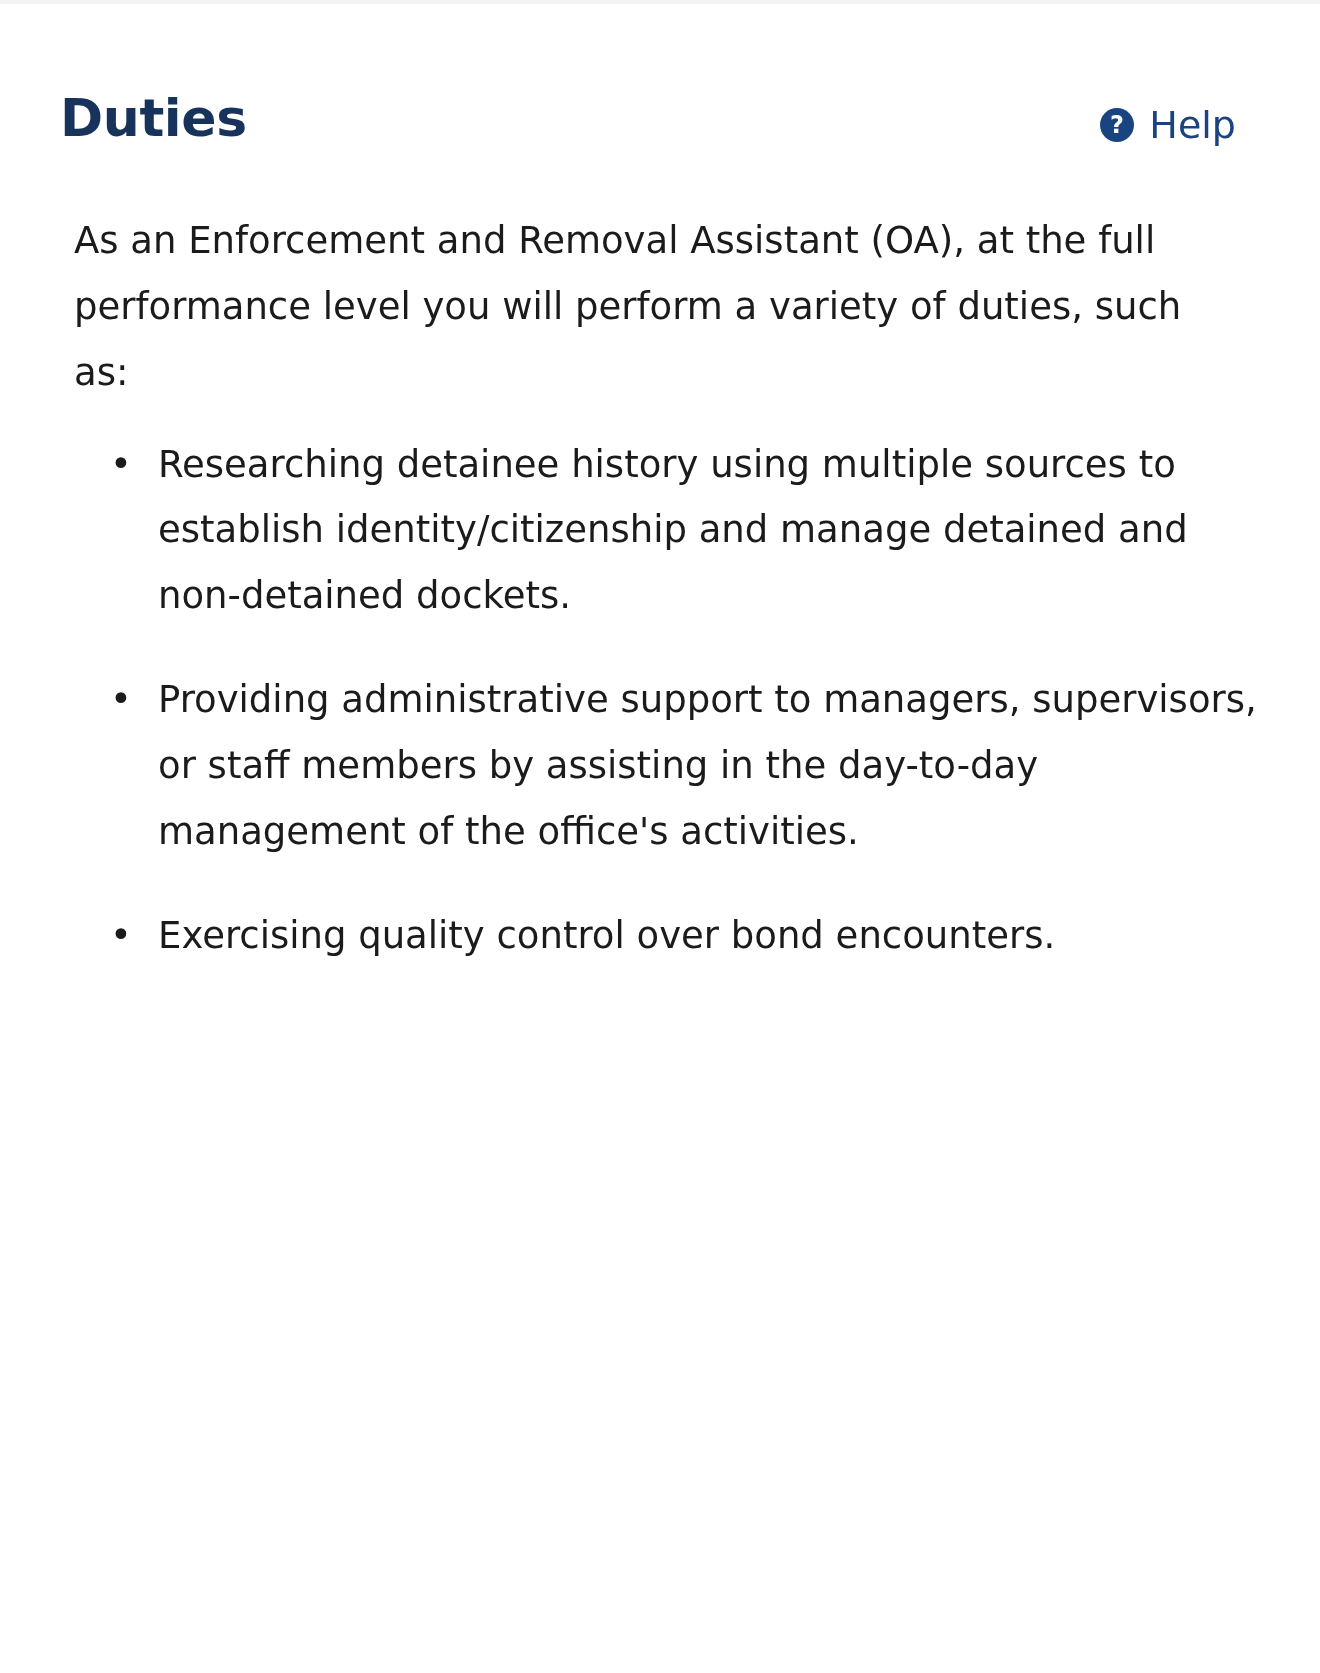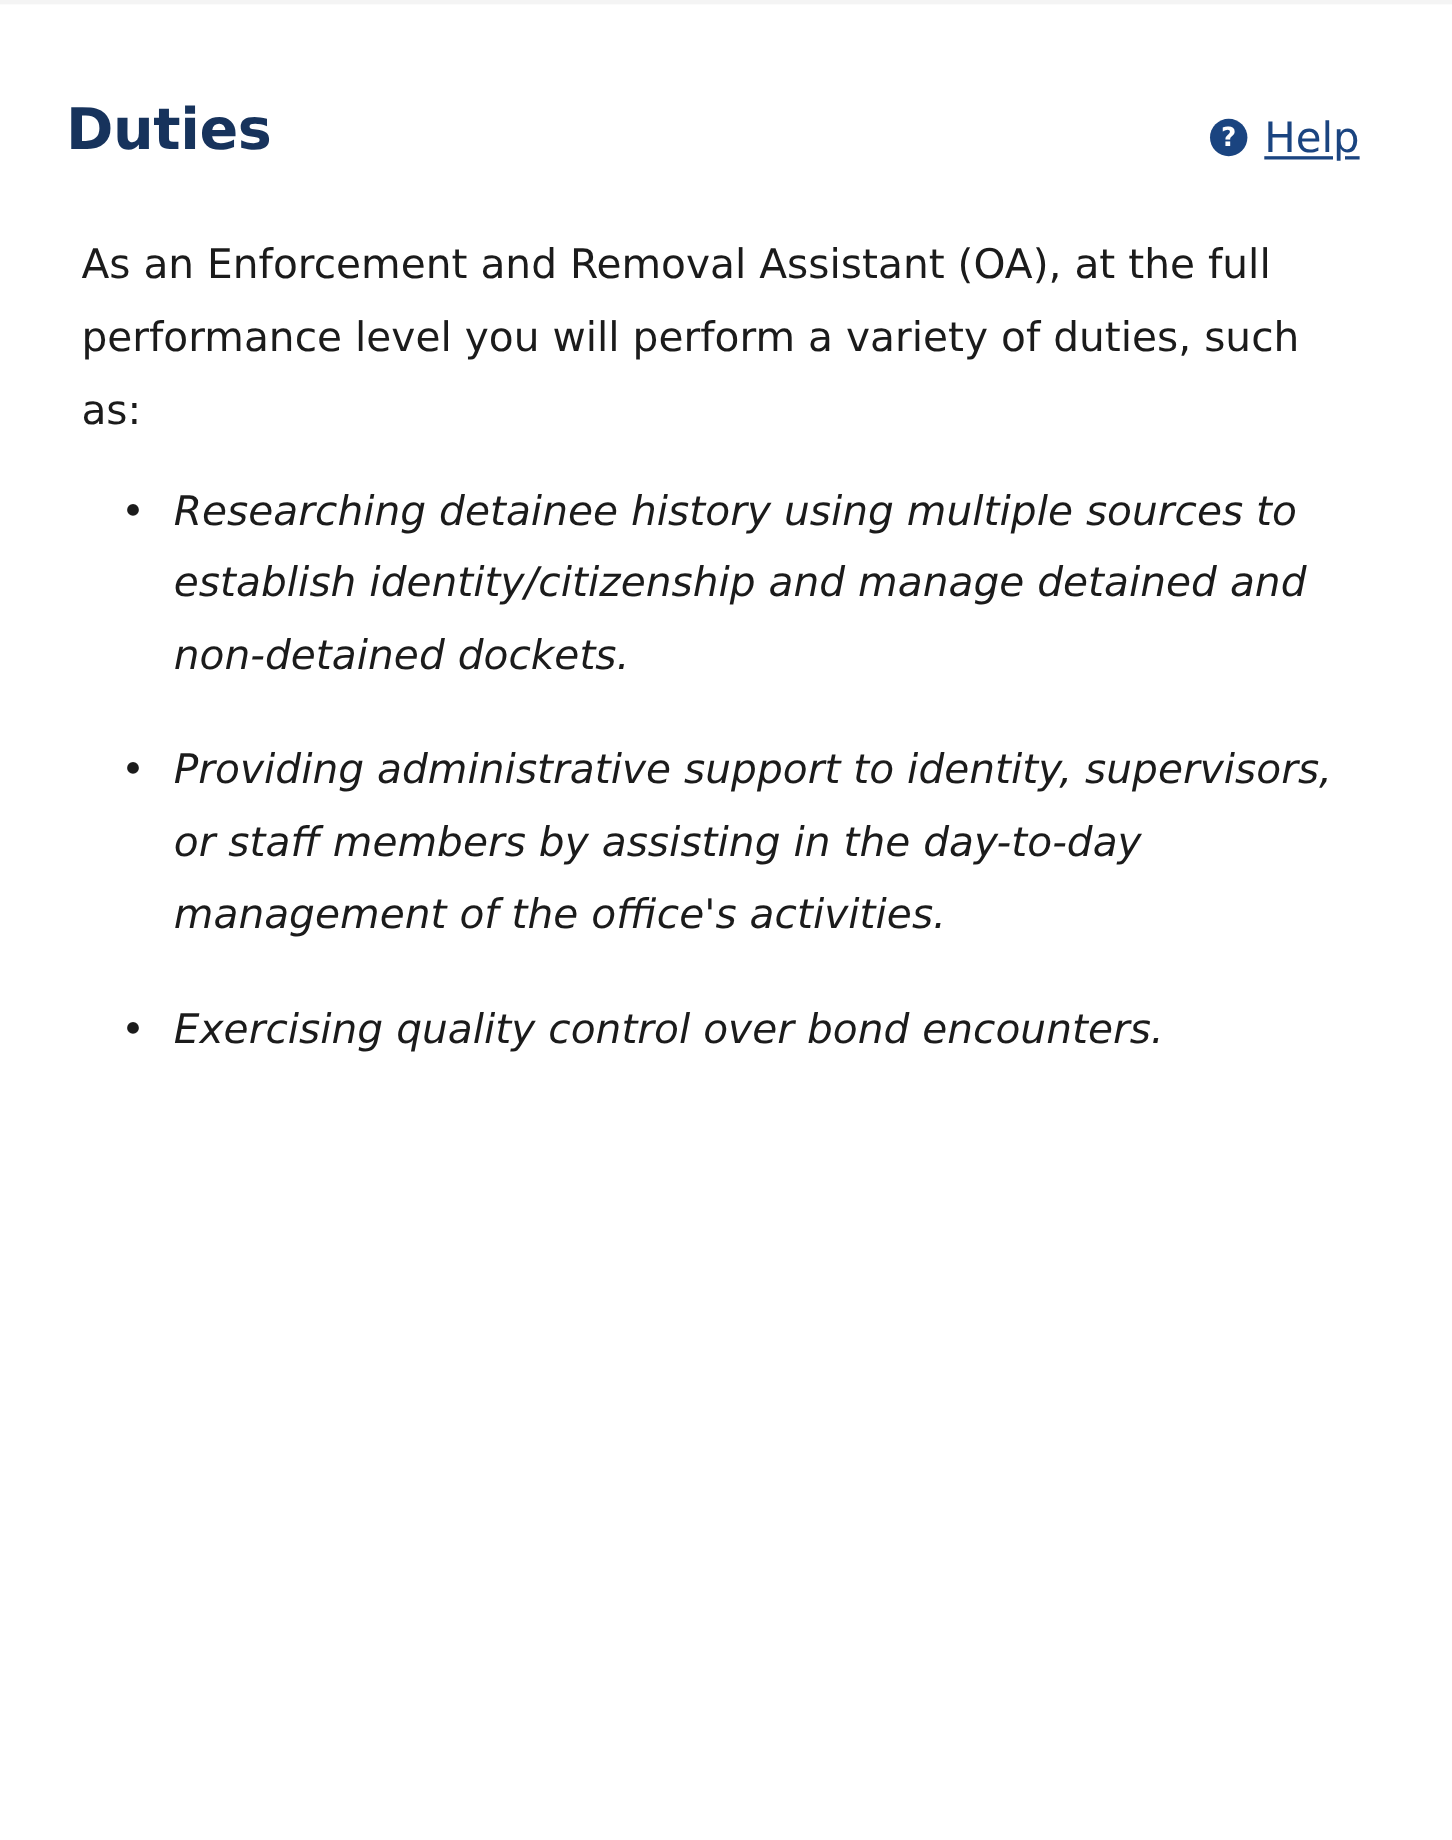--- a/index.html
+++ b/index.html
@@ -54,39 +54,37 @@
   }
   .help-icon {
     width: 36px;
     height: 36px;
     flex: 0 0 36px;
     display: block;
   }
   .help-text {
     font-size: 38px;
     color: #1a4480;
-    text-decoration: underline;
     text-underline-offset: 4px;
     line-height: 1;
     cursor: pointer;
   }
   .intro {
     margin: 14px;
     padding-top: 50px;
     font-size: 37px;
     line-height: 1.78;
     color: #1b1b1b;
     max-width: 1140px;
   }
   ul.duties {
     margin: 26px 0 0 0;
     padding: 0 0 0 42px;
     list-style: none;
     max-width: 1180px;
-    font-style: italic;
   }
   ul.duties li {
     position: relative;
     font-size: 37px;
     line-height: 1.78;
     color: #1b1b1b;
     padding-left: 56px;
     margin-bottom: 38px;
   }
   ul.duties li::before {
@@ -117,16 +115,16 @@
         <text x="18" y="26" text-anchor="middle" font-family="DejaVu Sans, sans-serif" font-size="24" font-weight="700" fill="#ffffff">?</text>
       </svg>
       <span class="help-text">Help</span>
     </a>
   </div>
 
   <p class="intro">As an Enforcement and Removal Assistant (OA), at the full performance level you will perform a variety of duties, such as:</p>
 
   <ul class="duties">
     <li>Researching detainee history using multiple sources to establish identity/citizenship and manage detained and non-detained dockets.</li>
-    <li>Providing administrative support to identity, supervisors, or staff members by assisting in the day-to-day management of the office's activities.</li>
+    <li>Providing administrative support to managers, supervisors, or staff members by assisting in the day-to-day management of the office's activities.</li>
     <li>Exercising quality control over bond encounters.</li>
   </ul>
 </div>
 
 </body></html>

